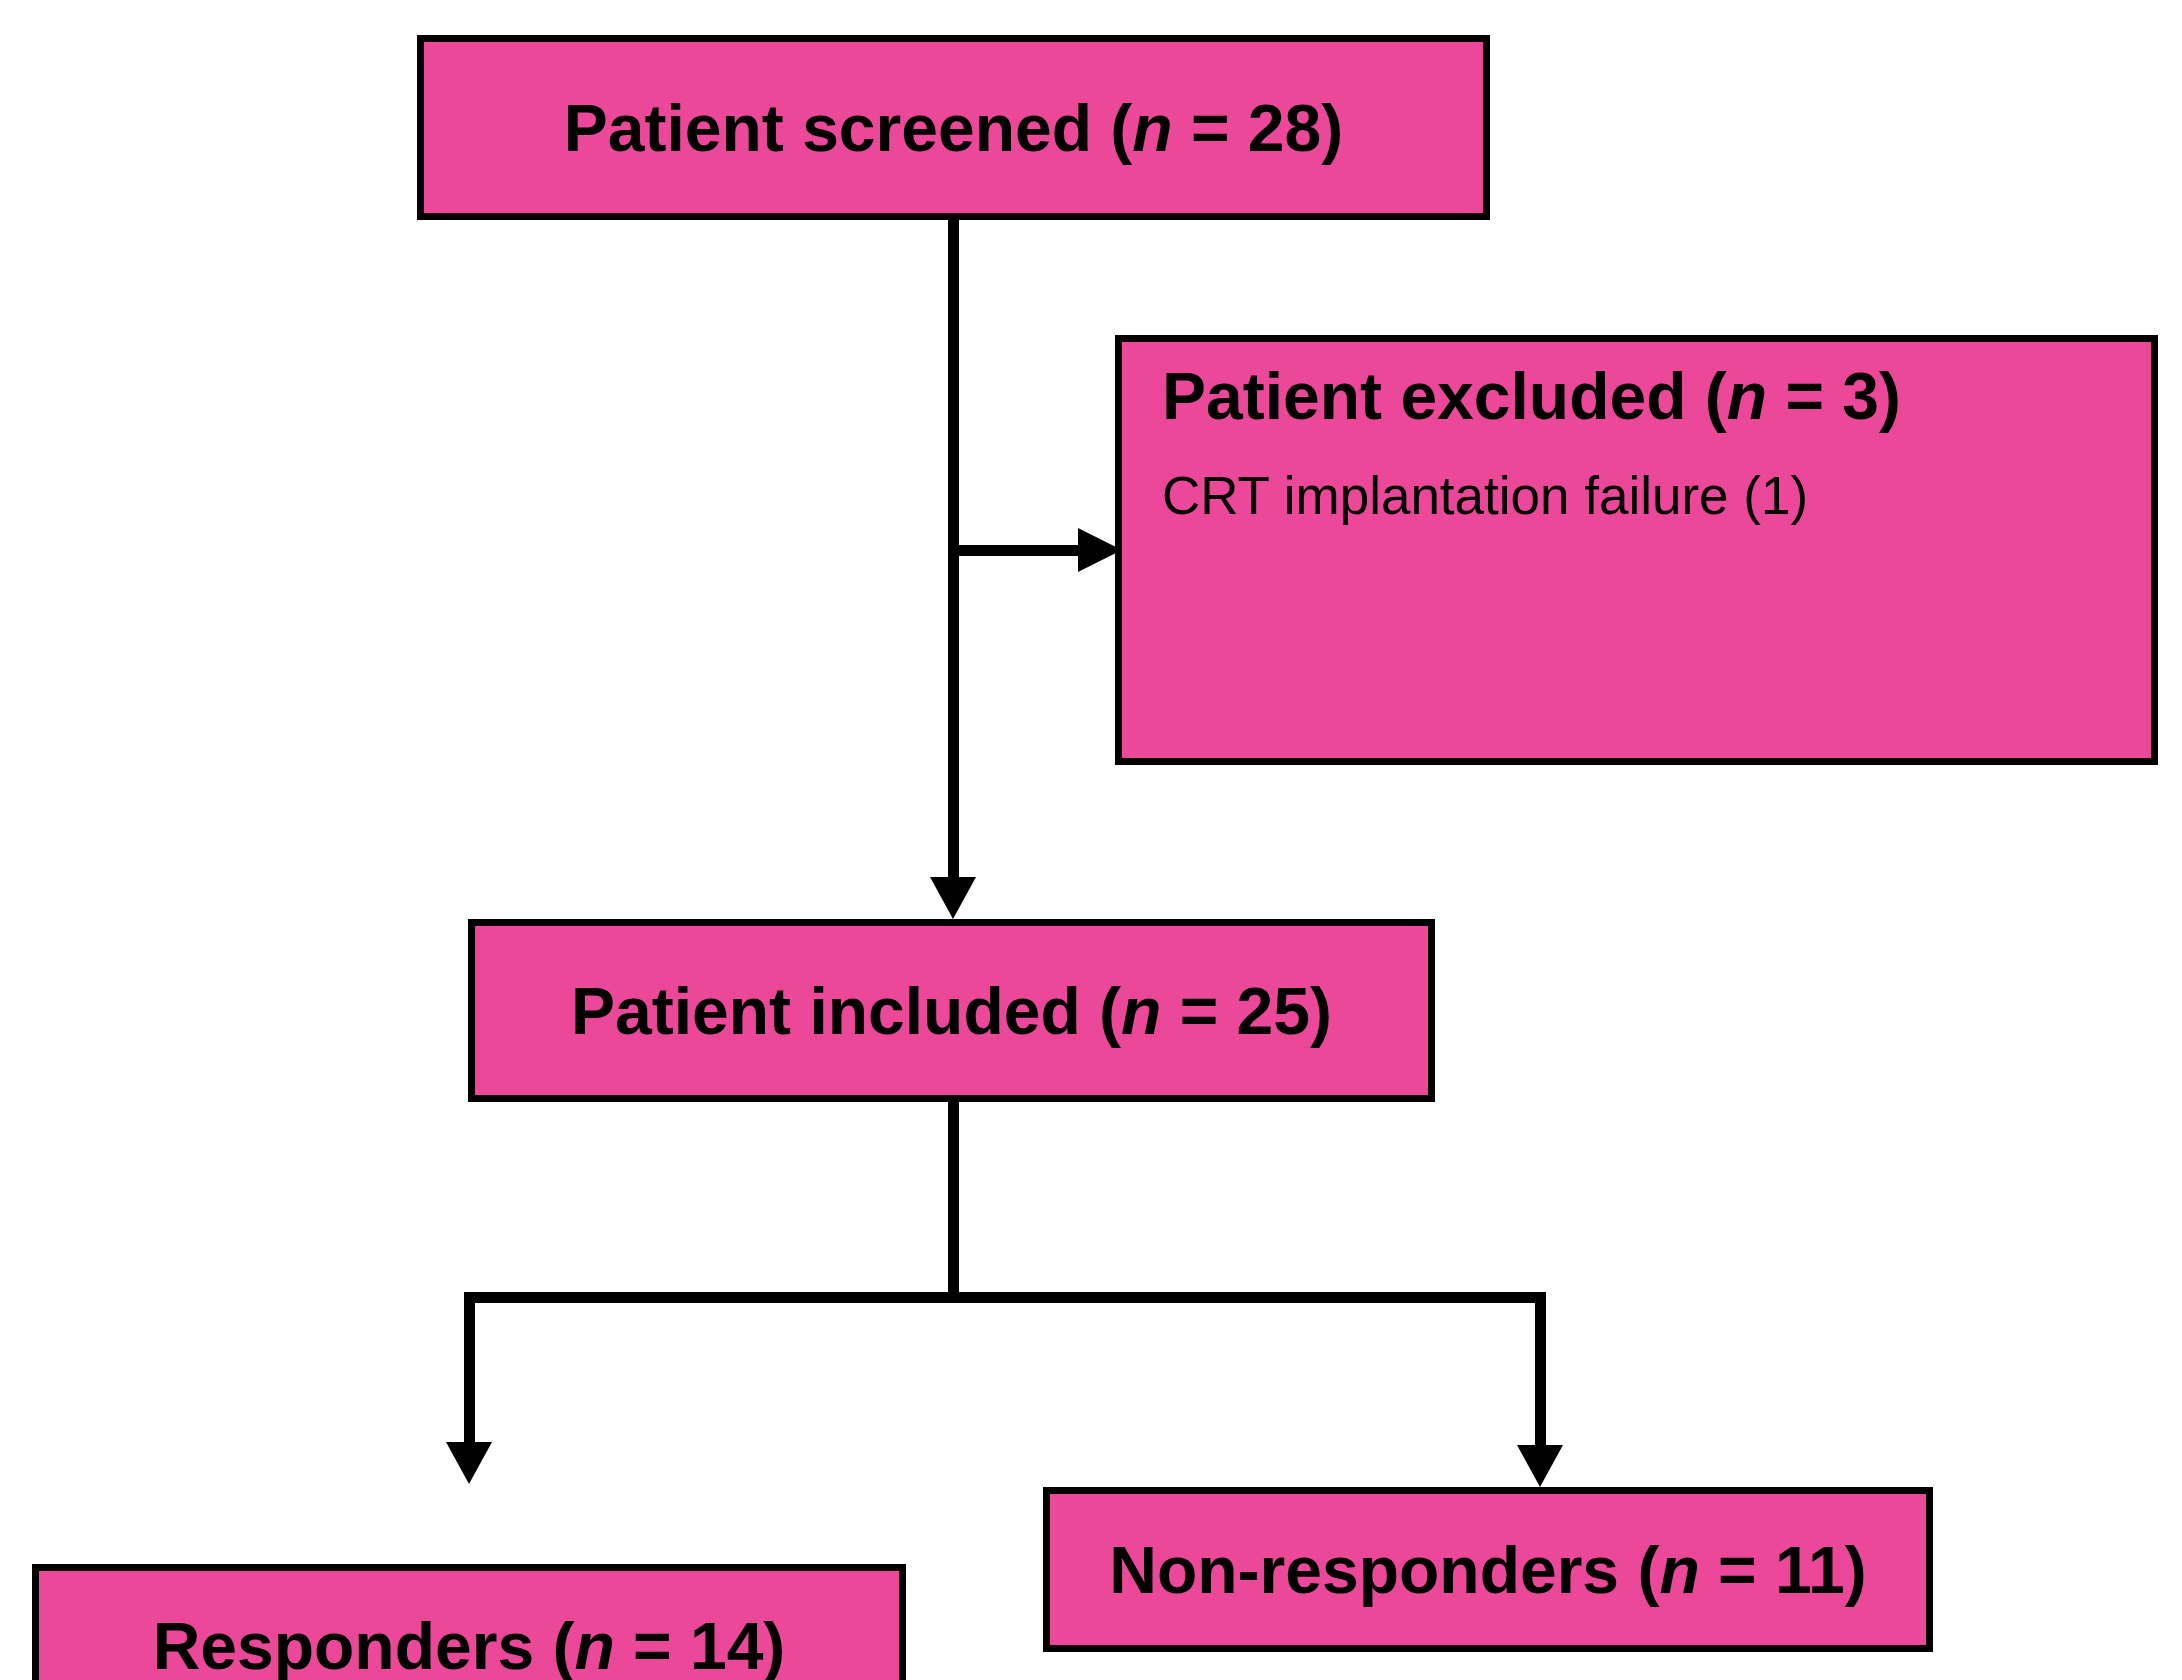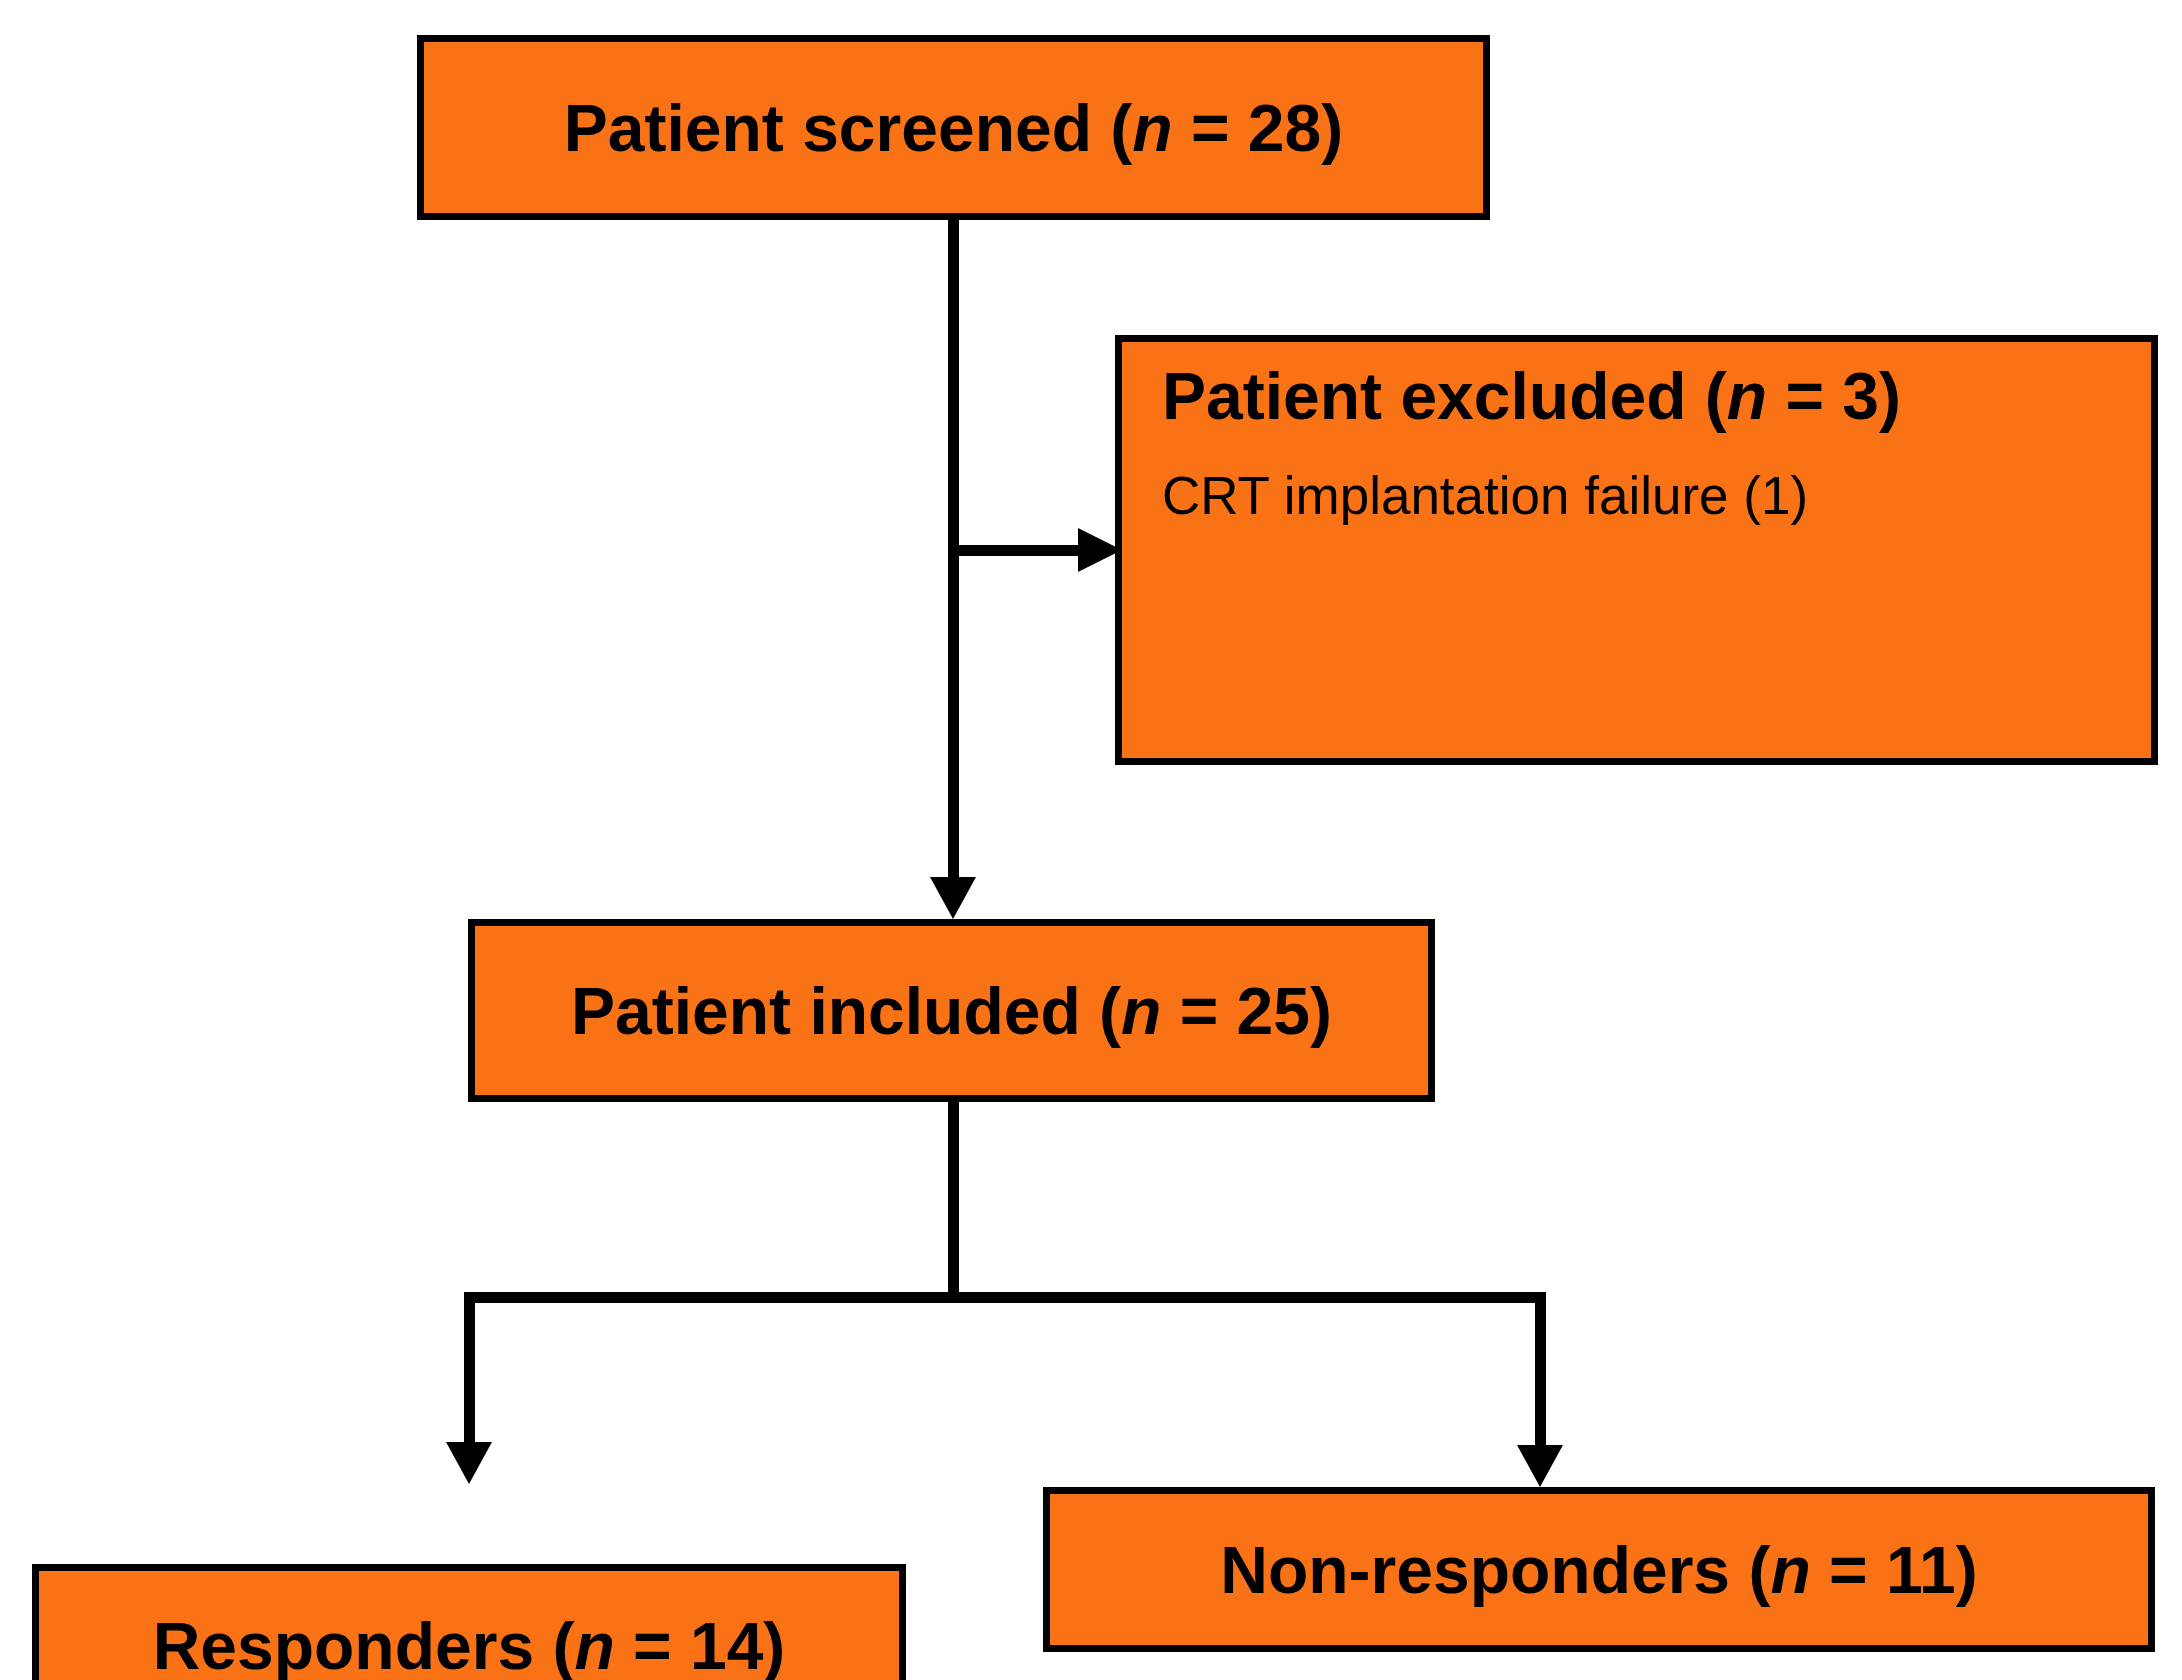--- a/index.html
+++ b/index.html
@@ -13,41 +13,41 @@
     height: 1680px;
     background: #ffffff;
     color: #000000;
     font-family: "Liberation Sans", "DejaVu Sans", sans-serif;
     overflow: hidden;
   }
   .box {
     position: absolute;
     box-sizing: border-box;
     border: 7px solid #000000;
-    background: #f97316;
+    background: #ec4899;
     display: flex;
     align-items: center;
     justify-content: center;
   }
   .box-label {
     font-size: 66px;
     font-weight: bold;
     text-align: center;
     white-space: nowrap;
   }
   .var {
     font-style: italic;
   }
   #box-screened      { left: 417px;  top: 35px;   width: 1073px; height: 185px; }
   #box-excluded      { left: 1115px; top: 335px;  width: 1043px; height: 430px;
                        flex-direction: column; align-items: flex-start;
                        justify-content: flex-start; padding: 4px 40px; }
   #box-included      { left: 468px;  top: 919px;  width: 967px;  height: 183px; }
   #box-responders    { left: 32px;   top: 1564px; width: 874px;  height: 163px; }
-  #box-nonresponders { left: 1043px; top: 1487px; width: 1112px;  height: 165px; }
+  #box-nonresponders { left: 1043px; top: 1487px; width: 890px;  height: 165px; }
 
   #box-excluded .box-label {
     line-height: 100px;
     white-space: nowrap;
   }
   .detail-line {
     font-size: 53px;
     font-weight: normal;
     line-height: 100px;
     text-align: left;

